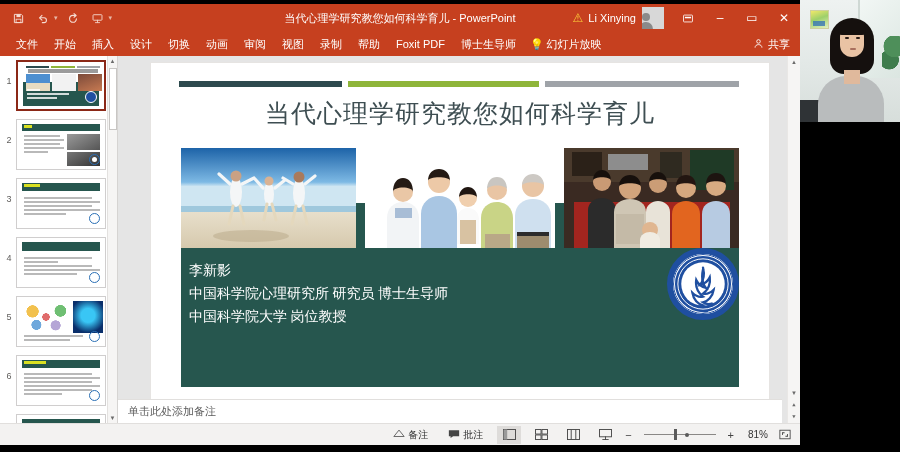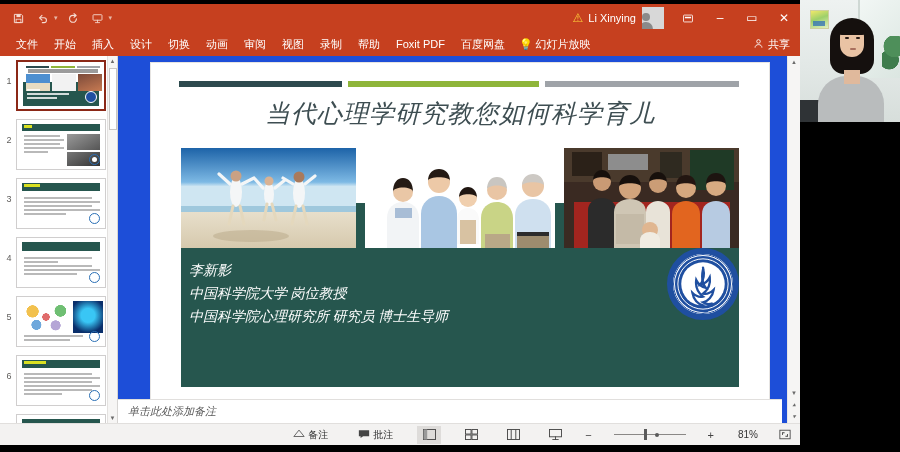--- a/index.html
+++ b/index.html
@@ -113,21 +113,21 @@
   .thumb-scroll {
     position: absolute; right: 0; top: 0; bottom: 0; width: 10px;
     background: #f6f5f4; border-left: 1px solid #e3e1df;
   }
   .ts-arrow { height: 10px; display:flex; align-items:center; justify-content:center;
     font-size:6px; color:#6b6b6b;}
   .ts-thumb { position: absolute; top: 12px; left: 1px; width: 8px; height: 62px;
     background: #fff; border: 1px solid #c8c6c4; cursor: pointer;}
 
   
-  .edit-pane { flex: 1; position: relative; background: #1d4ed8; overflow: hidden; font-style: italic; }
+  .edit-pane { flex: 1; position: relative; background: #e5e5e5; overflow: hidden; }
   .slide-canvas {
     position: absolute; left: 32px; top: 6px; width: 620px; height: 340px;
     background: #fff; border: 1px solid #e6e4e2;
   }
 
   .bars { position: absolute; left: 28px; top: 18px; width: 560px; height: 6px; display: flex; gap: 6px; }
   .bars i { display: block; height: 100%; }
   .bar-a { flex: 382; } .bar-b { flex: 450; } .bar-c { flex: 455; }
 
   .slide-title {
@@ -188,21 +188,21 @@
     font-size:6px; color:#6b6b6b; }
 
   
   .statusbar {
     position: absolute; left: 0; right: 0; bottom: 0; height: 22px;
     background: #f3f2f1; border-top: 1px solid #e1dfdd;
     display: flex; align-items: center; font-size: 10px; color: #333;
   }
   .sb-left { display: flex; align-items: center; gap: 10px; padding-left: 8px; }
   .sb-item { display: flex; align-items: center; gap: 3px; white-space: nowrap; cursor: pointer;}
-  .sb-right { margin-left: auto; display: flex; align-items: center; gap: 18px; padding-right: 6px; }
+  .sb-right { margin-left: auto; display: flex; align-items: center; gap: 8px; padding-right: 6px; }
   .sb-btn {
     display: flex; align-items: center; gap: 3px; padding: 2px 6px;
     white-space: nowrap; cursor: pointer; border-radius: 2px;
   }
   .view-btn {
     width: 24px; height: 18px; display: flex; align-items: center; justify-content: center;
     cursor: pointer; color: #444;
   }
   .view-btn.active { background: #dedcda; }
   .zoom-slider { display: flex; align-items: center; gap: 4px; margin: 0 4px; }
@@ -275,20 +275,21 @@
         </div>
         <div class="qat-btn">
           <svg width="13" height="11" viewBox="0 0 16 16">
               <rect x="1.5" y="2.5" width="13" height="8" rx="1" fill="none" stroke="#f6dcd2" stroke-width="1.3"></rect>
               <path d="M8 10.5v3M5 14h6" stroke="#f6dcd2" stroke-width="1.2" stroke-linecap="round"></path>
             </svg>
         </div>
         <span class="qat-sep">▾</span>
       </div>
 
+      <div class="win-title">当代心理学研究教您如何科学育儿  -  PowerPoint</div>
 
       <div class="title-right">
         <span class="warn-icon">⚠</span>
         <span class="acct-name">Li Xinying</span>
         <div class="avatar">
           <span class="head"></span>
             <span class="body"></span>
         </div>
         <div class="wbtn">
           <svg width="12" height="11" viewBox="0 0 16 16">
@@ -307,21 +308,21 @@
       <div class="rtab">开始</div>
       <div class="rtab">插入</div>
       <div class="rtab">设计</div>
       <div class="rtab">切换</div>
       <div class="rtab">动画</div>
       <div class="rtab">审阅</div>
       <div class="rtab">视图</div>
       <div class="rtab">录制</div>
       <div class="rtab">帮助</div>
       <div class="rtab">Foxit PDF</div>
-      <div class="rtab">百度网盘</div>
+      <div class="rtab">博士生导师</div>
       <div class="tell-me">
         <span class="bulb">💡</span>
         <span>幻灯片放映</span>
       </div>
       <div class="share">
         <span>
           <svg width="11" height="11" viewBox="0 0 16 16">
               <circle cx="8" cy="5" r="2.6" fill="none" stroke="#fff" stroke-width="1.3"></circle>
               <path d="M3 14c0-2.8 2.2-4.4 5-4.4s5 1.6 5 4.4" fill="none" stroke="#fff" stroke-width="1.3"></path>
             </svg>
@@ -564,22 +565,22 @@
                   <path d="M138 100V66c0-8 6-13 14-13s14 5 14 13v34z" fill="#b7cbe2"></path>
                   <circle cx="86" cy="82" r="8" fill="#e0b690"></circle>
                   <path d="M76 100V92c0-5 5-8 10-8s10 3 10 8v8z" fill="#f0ece2"></path>
                 </g>
               </svg>
             </div>
           </div>
 
           <div class="presenter">
             <div class="pname">李新影</div>
+            <div class="pline">中国科学院心理研究所 研究员 博士生导师</div>
             <div class="pline">中国科学院大学 岗位教授</div>
-            <div class="pline">中国科学院心理研究所 研究员 博士生导师</div>
           </div>
 
           <div class="logo-badge">
             <svg width="58" height="58" viewBox="0 0 60 60">
               <circle cx="30" cy="30" r="29" fill="#1f4fa0"></circle>
               <circle cx="30" cy="30" r="22.5" fill="#ffffff"></circle>
               <path d="M30 13c2 8 1 13-3 18 5-1 8-4 10-8 1 7-2 13-7 17 4 1 8-1 11-4-1 7-6 12-11 13 3 2 7 2 10 1-4 4-9 6-14 5" fill="none" stroke="#1f4fa0" stroke-width="2.4" stroke-linecap="round"></path>
               <path d="M30 15c-2 9-1 14 3 19-5-1-8-4-10-8-1 7 2 13 7 17-4 1-8-1-11-4 1 7 6 12 11 13-3 2-7 2-10 1 4 4 9 6 14 5" fill="none" stroke="#1f4fa0" stroke-width="2.4" stroke-linecap="round"></path>
               <circle cx="30" cy="30" r="26" fill="none" stroke="#ffffff" stroke-width="1"></circle>
             </svg>

